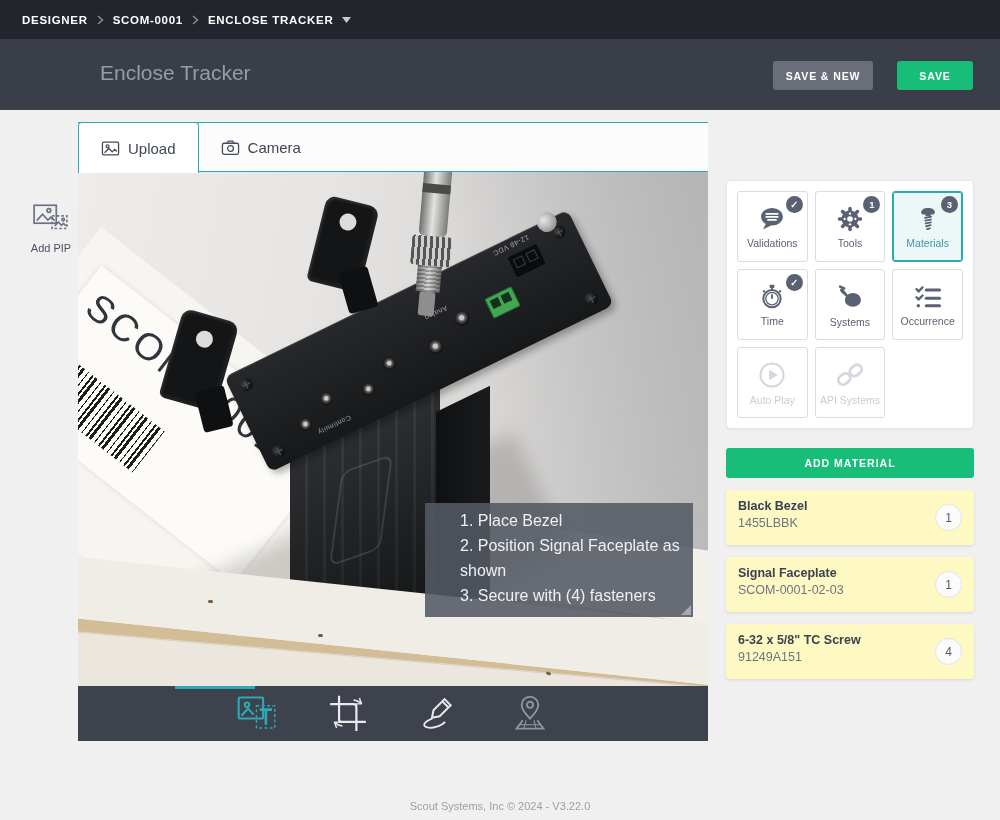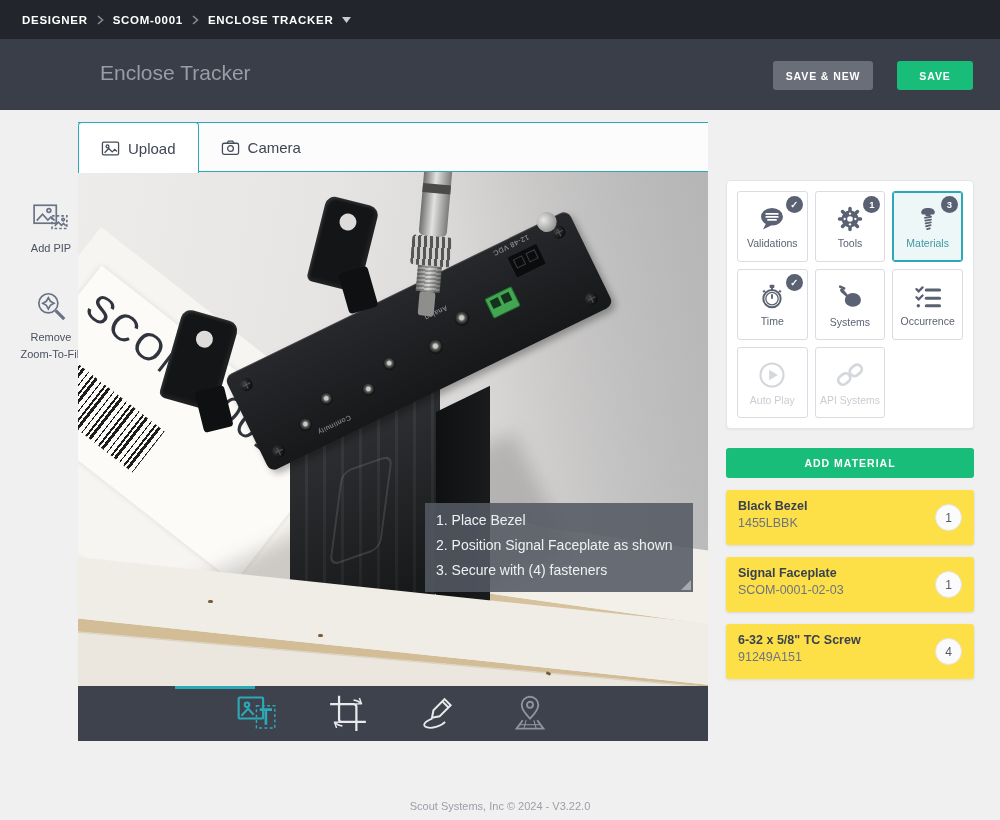--- a/index.html
+++ b/index.html
@@ -101,21 +101,21 @@
   .cable-nut { left:2px; top:70px; width:40px; height:30px; border-radius:4px;
                background:repeating-linear-gradient(90deg,#555 0 3px,#cfcfcd 3px 6px); }
   .cable-thread { left:10px; top:100px; width:24px; height:26px;
                   background:linear-gradient(90deg,#777,#d8d8d6,#6f6f6d),
                              repeating-linear-gradient(0deg,rgba(0,0,0,.25) 0 2px,transparent 2px 4px);
                   background-blend-mode:multiply; }
   .cable-tip { left:14px; top:126px; width:16px; height:24px; background:#8e8e8c; border-radius:3px; }
 
   .overlay { left:347px; top:331px; width:268px; padding:5px 11px 9px; background:rgba(83,89,99,.88);
              z-index:10; cursor:move; }
-  .overlay-line { position:static; display:block; color:#eef0f2; font-size:14px; line-height:25px; }
+  .overlay-line { position:static; display:block; color:#eef0f2; font-size:16px; line-height:25px;margin-left:24px; }
   .overlay-handle { right:2px; bottom:2px; width:0; height:0;
                     border-left:10px solid transparent; border-bottom:10px solid rgba(230,230,230,.5); }
 
   
   .img-toolbar { position:absolute; left:78px; top:686px; width:630px; height:55px; background:#3e424d; }
   .img-toolbar-indicator { position:absolute; left:97px; top:0; width:80px; height:3px; background:#2ba9b7; }
   .img-tools { display:flex; justify-content:center; gap:52px; padding-top:8px; }
   .img-tool { background:none; border:none; cursor:pointer; height:40px; }
   .tool-active svg { stroke:#2ba9b7; }
   .tool-normal svg { stroke:#e9eaec; }
@@ -133,21 +133,21 @@
   .tile-selected .tile-label { color:#3e98a4; }
   .tile-disabled { color:#c9ccd2; cursor:default; }
   .tile-disabled svg { color:#d4d7dc; }
   .tile-badge { position:absolute; top:4px; right:4px; width:17px; height:17px; border-radius:50%;
                 background:#5a6172; color:#fff; font-size:9.5px; font-weight:bold;
                 display:flex; align-items:center; justify-content:center; }
 
   .add-material { position:absolute; left:726px; top:448px; width:248px; height:30px; background:#18bd7a;
                   border:none; border-radius:3px; color:#fff; font-family:"Liberation Sans",sans-serif;
                   font-size:10.5px; font-weight:bold; letter-spacing:1px; cursor:pointer; }
-  .mat-card { position:absolute; left:726px; width:248px; height:55px; background:#fde047; border-radius:3px;
+  .mat-card { position:absolute; left:726px; width:248px; height:55px; background:#fef9c3; border-radius:3px;
               box-shadow:0 1px 3px rgba(0,0,0,.1); padding:9px 12px; cursor:pointer; }
   .mat-name { font-size:12.5px; font-weight:bold; color:#3a4150; }
   .mat-pn { font-size:12.5px; color:#6e7480; margin-top:3px; }
   .mat-qty { position:absolute; right:12px; top:14px; width:27px; height:27px; border-radius:50%;
              border:1px solid #e1e3e6; background:#fbfbfb; color:#555a63; font-size:12px;
              display:flex; align-items:center; justify-content:center; }
 
   .footer { position:absolute; left:0; top:800px; width:1000px; text-align:center;
             font-size:11px; color:#9b9fa7; }
 </style>
@@ -206,29 +206,20 @@
     <div class="rail-item" style="margin-top:30px;">
       <svg width="38" height="34" viewBox="0 0 36 32" fill="none" stroke-width="1.6">
         <rect x="2" y="3" width="21" height="17"></rect>
           <circle cx="16" cy="8" r="1.8"></circle>
         <path d="M4.5 17.5l5.5-6 5 5.5 3-3 3.5 3.5"></path>
         <rect x="19" y="13" width="14" height="12" stroke-dasharray="2.4 2"></rect>
         <path d="M21.5 22.5l3.5-3.5 3 3 1.8-1.8 2.2 2.2"></path>
           <circle cx="29.5" cy="16.5" r="1.2"></circle>
       </svg>
       <div class="rail-label">Add PIP</div>
-    </div>
-    <div class="rail-item" style="margin-top:32px;">
-      <svg width="36" height="36" viewBox="0 0 34 34" fill="none" stroke-width="1.6">
-        <circle cx="14.5" cy="13.5" r="9"></circle>
-        <path d="M14.5 8.2l1.9 3.4 3.4 1.9-3.4 1.9-1.9 3.4-1.9-3.4-3.4-1.9 3.4-1.9z"></path>
-        <line x1="21.5" y1="20.5" x2="29.5" y2="28.5" stroke-width="3"></line>
-      </svg>
-      <div class="rail-label">Remove</div>
-      <div class="rail-label">Zoom-To-Fill</div>
     </div>
   </div>
 
   <div class="photo">
     <div class="wall"></div>
     <div class="wall-shade"></div>
     <div class="paper"></div>
 
     <div class="sheet"></div>
     <div class="sticker">

